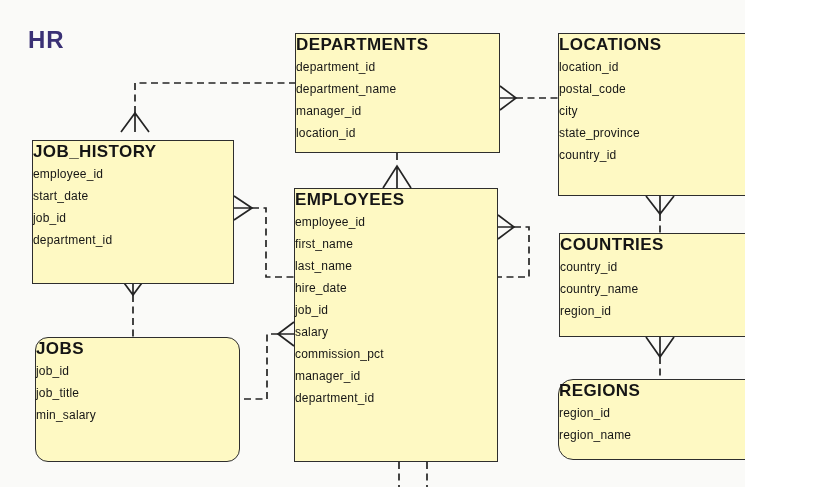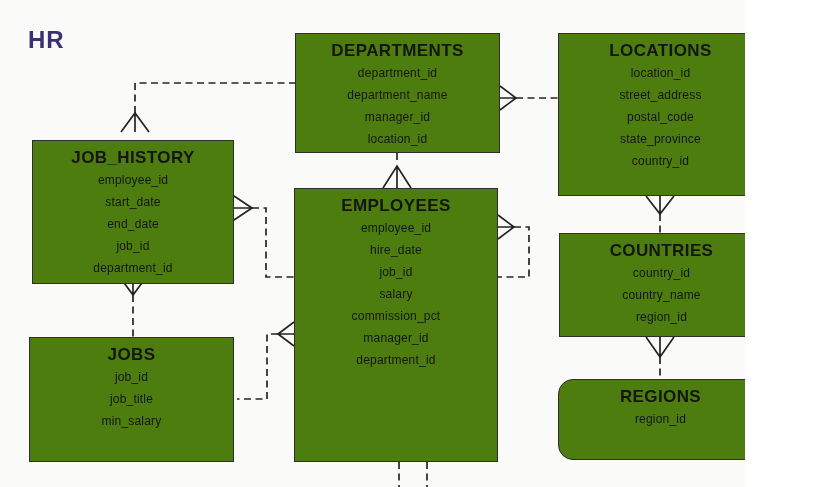--- a/index.html
+++ b/index.html
@@ -10,31 +10,31 @@
   }
   .schema-label {
     position:absolute; left:28px; top:26px;
     font-size:24px; font-weight:bold; color:#3a3175; letter-spacing:1px;
   }
   .wires { position:absolute; left:0; top:0; pointer-events:none; }
   .solid { stroke:#242424; stroke-width:1.7; fill:none; }
   .dash  { stroke:#242424; stroke-width:1.7; fill:none; stroke-dasharray:7 4.5; }
   .tbl {
     position:absolute; box-sizing:border-box;
-    background:#4d7c0f; border:1.6px solid #2e2e2e;
-    text-align:center; padding-top:6px; color:#151515;
+    background:#fef9c3; border:1.6px solid #2e2e2e;
+    padding-top:0; color:#151515;
   }
   .tbl-title { font-size:17px; font-weight:bold; letter-spacing:.4px; line-height:22px; }
   .col { font-size:12px; line-height:22px; letter-spacing:.2px; }
   #t-departments { left:295px; top:33px;  width:205px; height:120px; }
   #t-locations   { left:558px; top:33px;  width:205px; height:163px; }
   #t-jobhistory  { left:32px;  top:140px; width:202px; height:144px; }
   #t-employees   { left:294px; top:188px; width:204px; height:274px; }
   #t-countries   { left:559px; top:233px; width:205px; height:104px; }
-  #t-jobs        { left:29px;  top:337px; width:205px; height:125px; }
+  #t-jobs        { left:35px;  top:337px; width:205px; height:125px;border-radius:13px; }
   #t-regions     { left:558px; top:379px; width:205px; height:81px;border-radius:15px; }
 </style>
 </head>
 <body>
 
 <div class="canvas">
 
   <div class="schema-label">HR</div>
 
   <svg class="wires" width="833" height="487" viewBox="0 0 833 487">
@@ -79,42 +79,43 @@
         <div class="col">department_name</div>
         <div class="col">manager_id</div>
         <div class="col">location_id</div>
       </div>
   </div>
 
   <div class="tbl" id="t-locations">
     <div class="tbl-title">LOCATIONS</div>
     <div class="tbl-cols">
         <div class="col">location_id</div>
-        <div class="col">street_address</div>
         <div class="col">postal_code</div>
+        <div class="col">city</div>
         <div class="col">state_province</div>
         <div class="col">country_id</div>
       </div>
   </div>
 
   <div class="tbl" id="t-jobhistory">
     <div class="tbl-title">JOB_HISTORY</div>
     <div class="tbl-cols">
         <div class="col">employee_id</div>
         <div class="col">start_date</div>
-        <div class="col">end_date</div>
         <div class="col">job_id</div>
         <div class="col">department_id</div>
       </div>
   </div>
 
   <div class="tbl" id="t-employees">
     <div class="tbl-title">EMPLOYEES</div>
     <div class="tbl-cols">
         <div class="col">employee_id</div>
+        <div class="col">first_name</div>
+        <div class="col">last_name</div>
         <div class="col">hire_date</div>
         <div class="col">job_id</div>
         <div class="col">salary</div>
         <div class="col">commission_pct</div>
         <div class="col">manager_id</div>
         <div class="col">department_id</div>
       </div>
   </div>
 
   <div class="tbl" id="t-countries">
@@ -132,16 +133,17 @@
         <div class="col">job_id</div>
         <div class="col">job_title</div>
         <div class="col">min_salary</div>
       </div>
   </div>
 
   <div class="tbl" id="t-regions">
     <div class="tbl-title">REGIONS</div>
     <div class="tbl-cols">
         <div class="col">region_id</div>
+        <div class="col">region_name</div>
       </div>
   </div>
 
 </div>
 
 </body></html>

